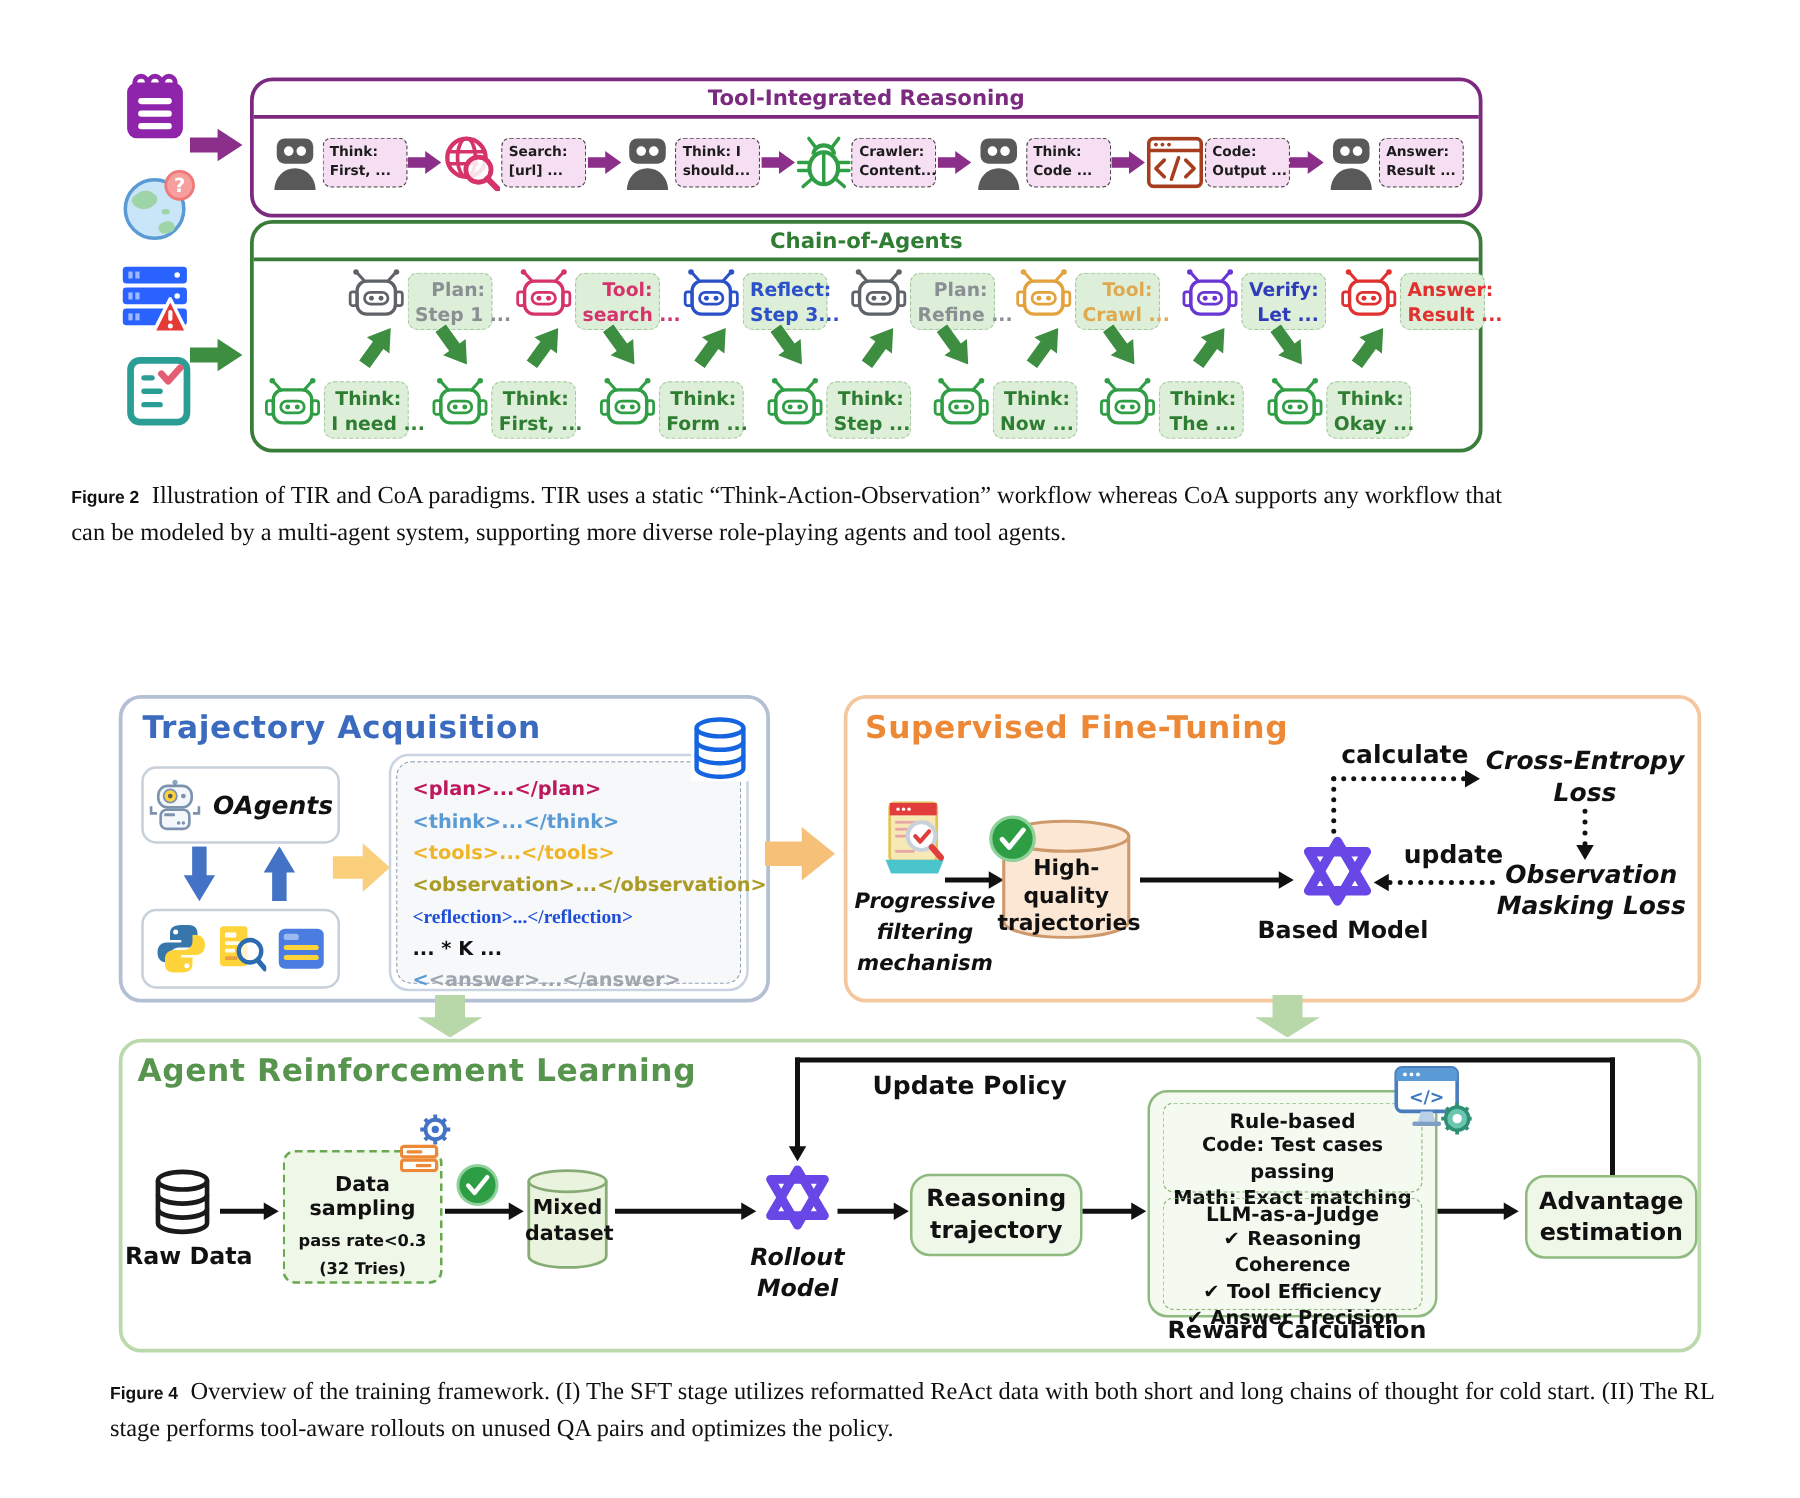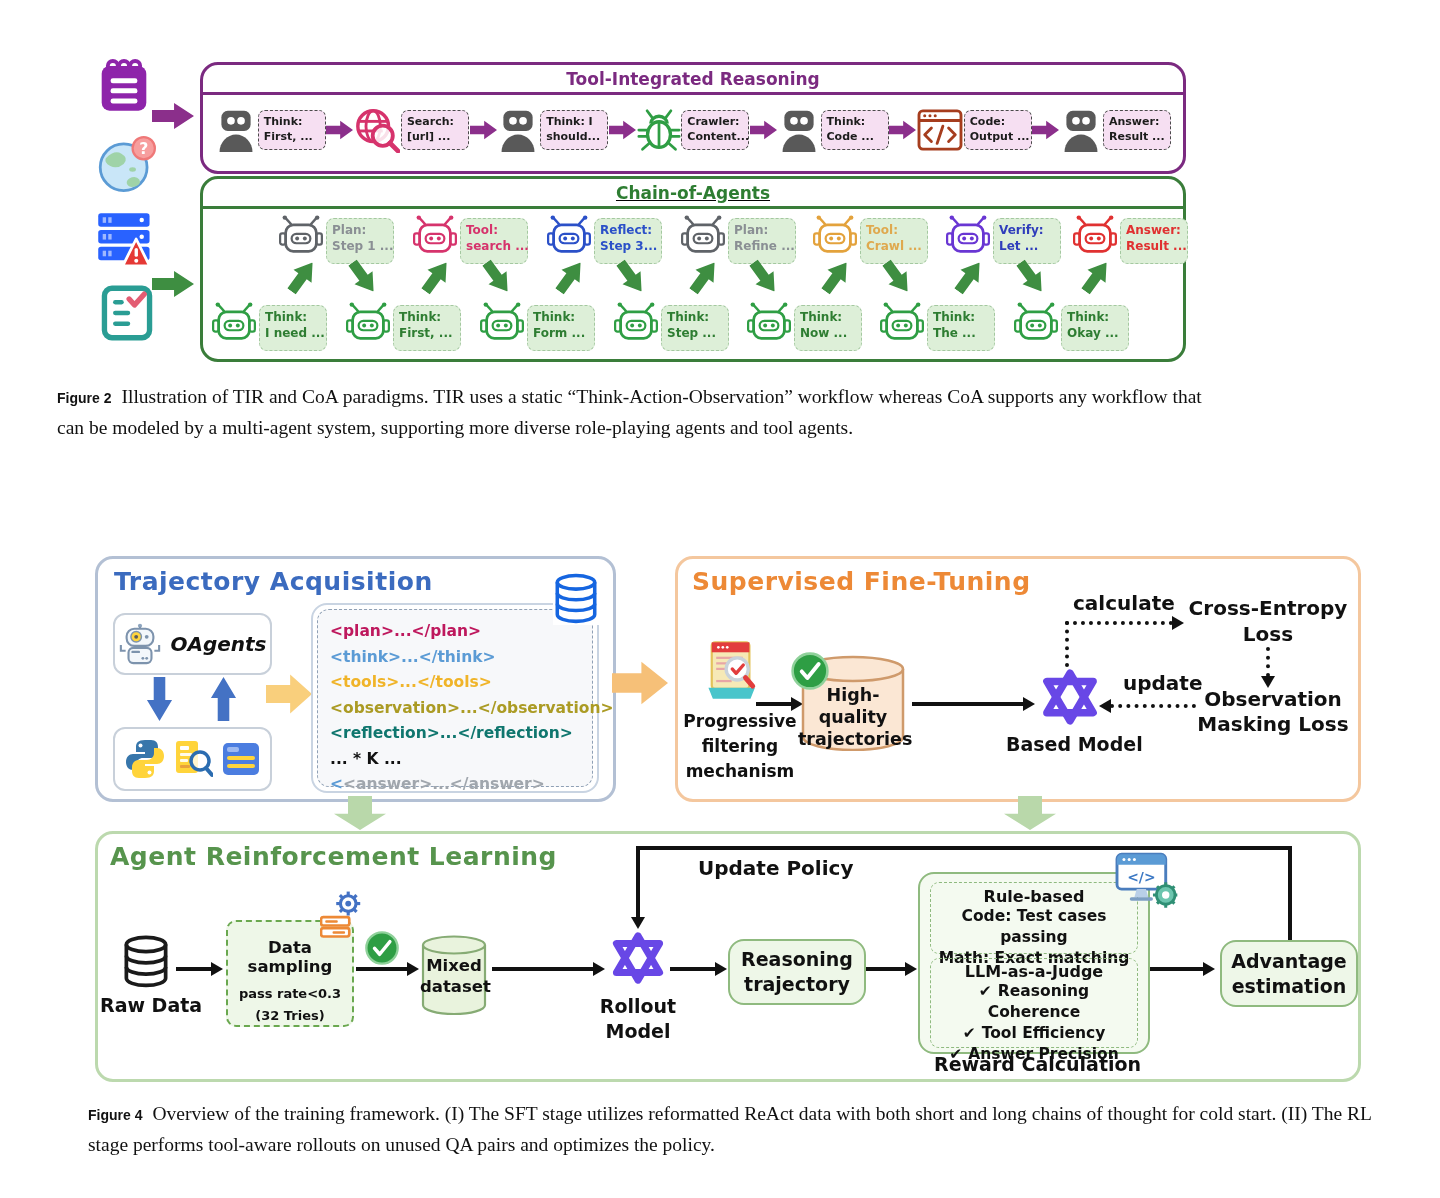--- a/index.html
+++ b/index.html
@@ -1,47 +1,47 @@
 <!DOCTYPE html>
 <html><head>
 <meta charset="utf-8">
 <style>
   html,body{margin:0;padding:0;background:#fff;}
   .page{position:relative;width:1440px;height:1198px;background:#fff;font-family:"DejaVu Sans",sans-serif;overflow:hidden;}
   .abs{position:absolute;}
   
   .fbox{position:absolute;background:#fff;border-radius:18px;}
   .tir-box{border:3.5px solid #7b2a80;}
-  .coa-box{border:3.5px solid #3a7d3a;text-decoration:underline;}
+  .coa-box{border:3.5px solid #3a7d3a;}
   .fbox-title{text-align:center;font-weight:800;font-size:17px;padding:4px 0 3px;}
   .tir-box .fbox-title{color:#7b2a80;border-bottom:3.5px solid #7b2a80;}
   .coa-box .fbox-title{color:#2e7d32;border-bottom:3.5px solid #3a7d3a;}
   .tir-row{display:flex;align-items:center;justify-content:space-between;padding:4px 12px;height:62px;}
   .pbox{background:#f6dff2;border:1.6px dashed #4a4a4a;border-radius:7px;font-size:11px;font-weight:700;line-height:1.32;padding:4px 5px;width:56px;color:#1c1c1c;flex:none;}
   .pbox span,.gbox span{display:block;white-space:nowrap;}
   .coa-content{position:relative;height:146px;}
-  .gbox{position:absolute;background:#ddefd8;border:1.5px dashed #a4c8a0;border-radius:8px;font-size:12px;font-weight:700;line-height:1.32;padding:4px 5px;width:56px;height:36px;}
+  .gbox{position:absolute;background:#ddefd8;border:1.5px dashed #a4c8a0;border-radius:8px;font-size:15px;font-weight:700;line-height:1.32;padding:4px 5px;width:56px;height:36px;text-align:right;}
   .think-text{color:#2e7d32;}
   .rot-ne{transform:rotate(-54deg);}
   .rot-se{transform:rotate(54deg);}
   
   .caption{position:absolute;font-family:"Liberation Serif",serif;font-size:19.5px;line-height:29px;color:#111;}
   .captag{font-family:"Liberation Sans",sans-serif;font-weight:700;font-size:14px;padding-right:10px;}
   
   .ta-box{border:3px solid #b3c0d4;}
   .sft-box{border:3px solid #f4c79e;}
   .rl-box{border:3px solid #bcd9ae;}
   .bigtitle{position:absolute;font-weight:800;font-size:25px;letter-spacing:.5px;}
   .subcard{position:absolute;background:#fff;border:2px solid #c8d0da;border-radius:12px;display:flex;align-items:center;justify-content:center;gap:8px;}
   .oagents-label{font-weight:800;font-style:italic;font-size:20px;color:#111;}
   .tags-outer{position:absolute;background:#fff;border:2px solid #c9d4e2;border-radius:16px;padding:4px;}
   .tags-inner{border:1.6px dashed #8fa0b5;border-radius:12px;background:#f7f8fa;height:100%;box-sizing:border-box;padding:9px 12px;}
   .tagline{font-size:15.5px;font-weight:800;line-height:25.5px;white-space:nowrap;}
   .lbl{position:absolute;font-weight:800;color:#111;white-space:nowrap;}
-  .lbl-c{text-align:center;white-space:normal;}
+  .lbl-c{text-align:center;white-space:normal;font-style:italic;}
   .greenbox{position:absolute;background:#eef7e8;border:2px solid #8fba7f;border-radius:16px;display:flex;flex-direction:column;align-items:center;justify-content:center;font-weight:800;font-size:19px;color:#111;line-height:1.3;}
   .samplingbox{position:absolute;background:#eef7e8;border:2px dashed #6aa84f;border-radius:10px;text-align:center;color:#111;}
   .rewardgroup{position:absolute;background:#f4faf0;border:2.5px solid #8fba7f;border-radius:16px;}
   .dashsub{position:absolute;border:1.6px dashed #8fba7f;border-radius:9px;text-align:center;color:#111;}
   
   .ar{position:absolute;background:#111;height:3.6px;}
   .ar::after{content:"";position:absolute;right:-11px;top:50%;transform:translateY(-50%);border-top:7px solid transparent;border-bottom:7px solid transparent;border-left:12px solid #111;}
   .av{position:absolute;background:#111;width:3.6px;}
   .av::after{content:"";position:absolute;bottom:-11px;left:50%;transform:translateX(-50%);border-left:7px solid transparent;border-right:7px solid transparent;border-top:12px solid #111;}
   .hl{position:absolute;background:#111;height:3.6px;}
@@ -561,21 +561,21 @@
     </div>
     <span class="abs" style="left:168px;top:114px;color:#f9cf7c"><svg viewBox="0 0 40 28" width="46" height="42" preserveAspectRatio="none">
           <use href="#fa"></use>
         </svg></span>
     <div class="tags-outer" style="left:213px;top:44px;width:288px;height:190px;box-sizing:border-box">
       <div class="tags-inner">
         <div class="tagline" style="color: #be185d;">&lt;plan&gt;...&lt;/plan&gt;</div>
         <div class="tagline" style="color: rgb(91, 155, 213);">&lt;think&gt;...&lt;/think&gt;</div>
         <div class="tagline" style="color: rgb(240, 180, 41);">&lt;tools&gt;...&lt;/tools&gt;</div>
         <div class="tagline" style="color: rgb(171, 155, 36);">&lt;observation&gt;...&lt;/observation&gt;</div>
-        <div class="tagline" style="color: #0f766e;">&lt;reflection&gt;...&lt;/reflection&gt;</div>
+        <div class="tagline" style="color: #1d4ed8; font-family: Liberation Serif, serif;">&lt;reflection&gt;...&lt;/reflection&gt;</div>
         <div class="tagline" style="color: rgb(17, 17, 17);">...  * K  ...</div>
         <div class="tagline"><span style="color: rgb(91, 155, 213);">&lt;</span><span style="color: rgb(160, 166, 173);">&lt;answer&gt;...&lt;/answer&gt;</span></div>
       </div>
     </div>
     <span class="abs" style="left:455px;top:14px;width:46px;height:52px;color:#1565e0;background:#fff"><svg viewBox="0 0 44 50" width="46" height="52">
           <use href="#sym-db"></use>
         </svg></span>
   </div>
 
   <div class="fbox sft-box" style="left:675px;top:556px;width:680px;height:240px">

